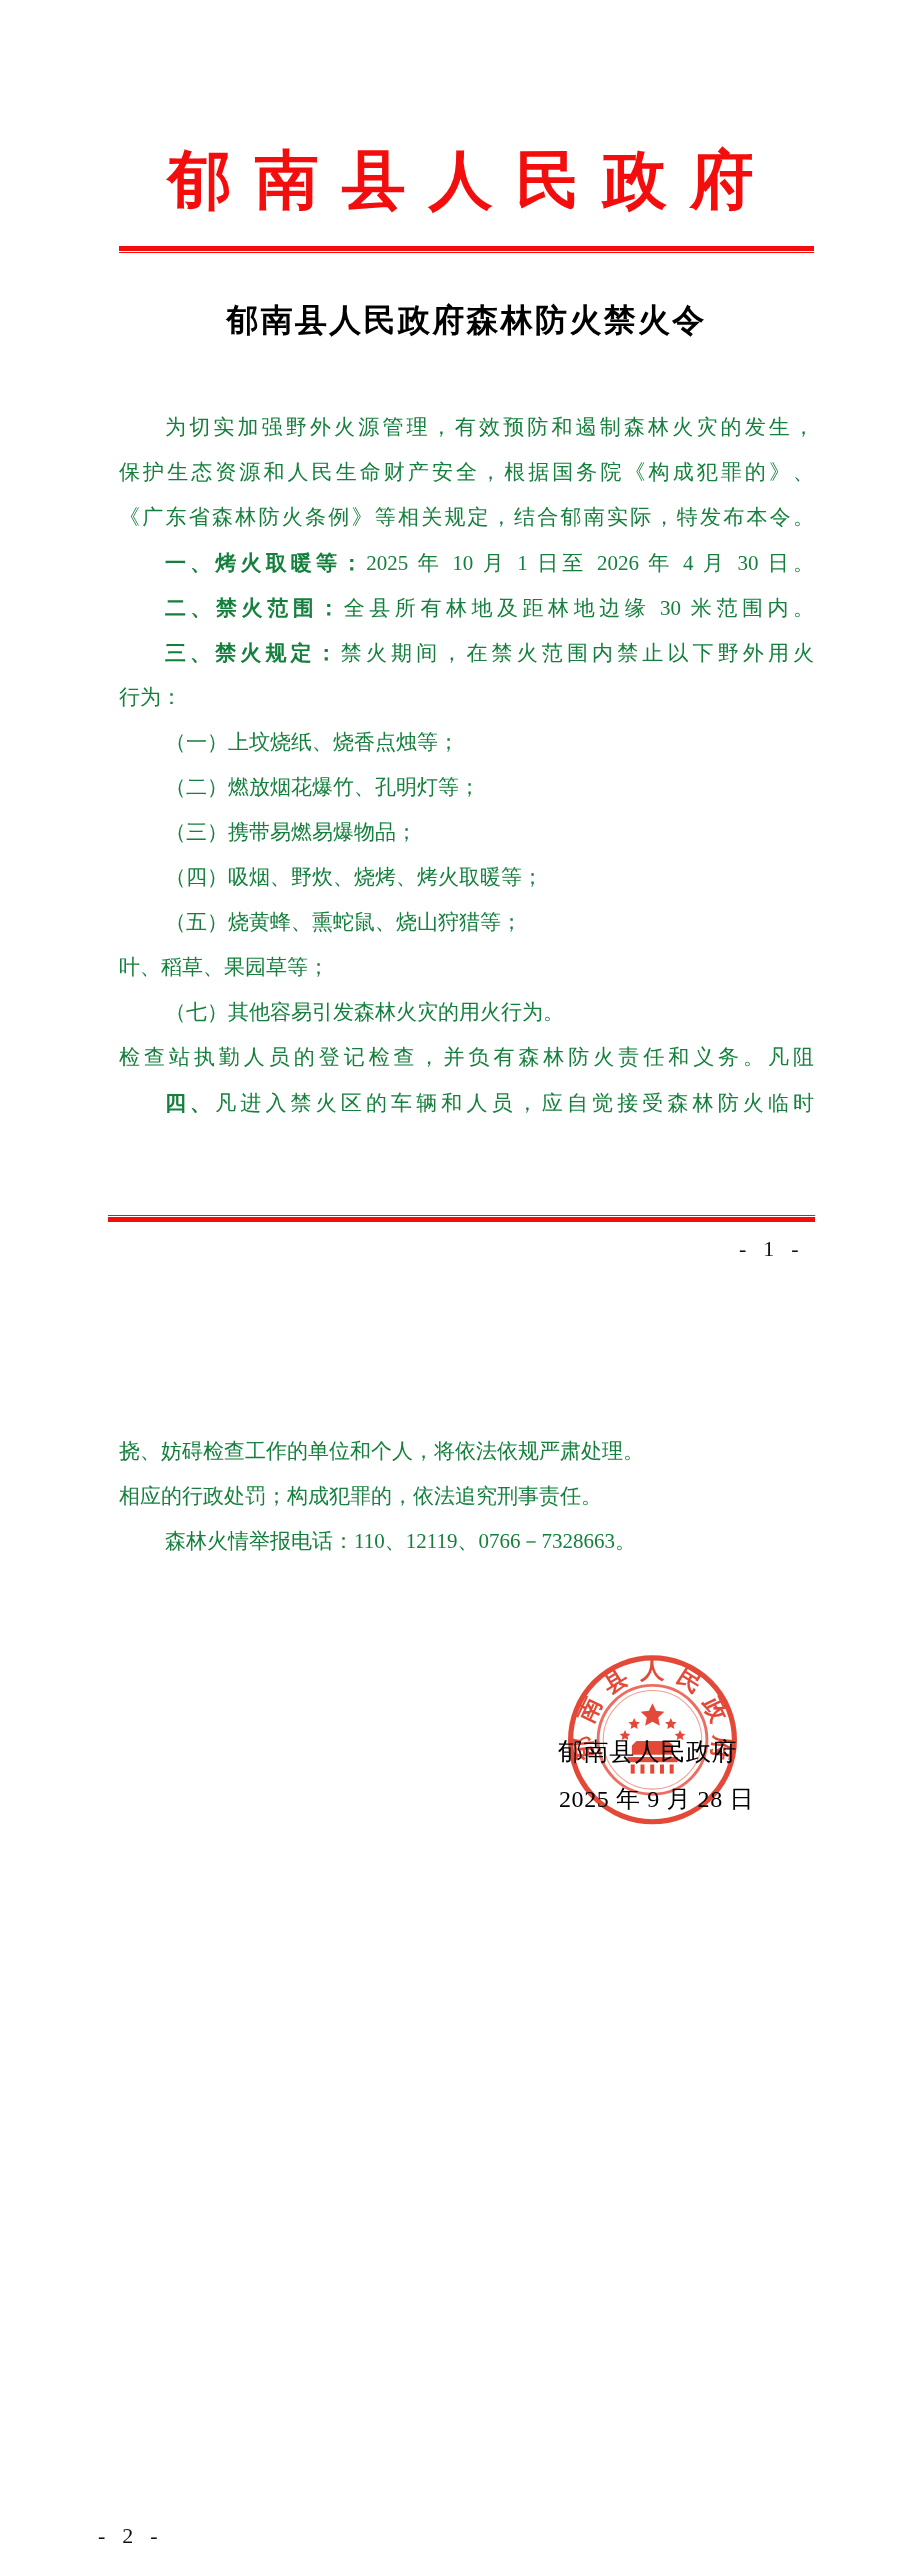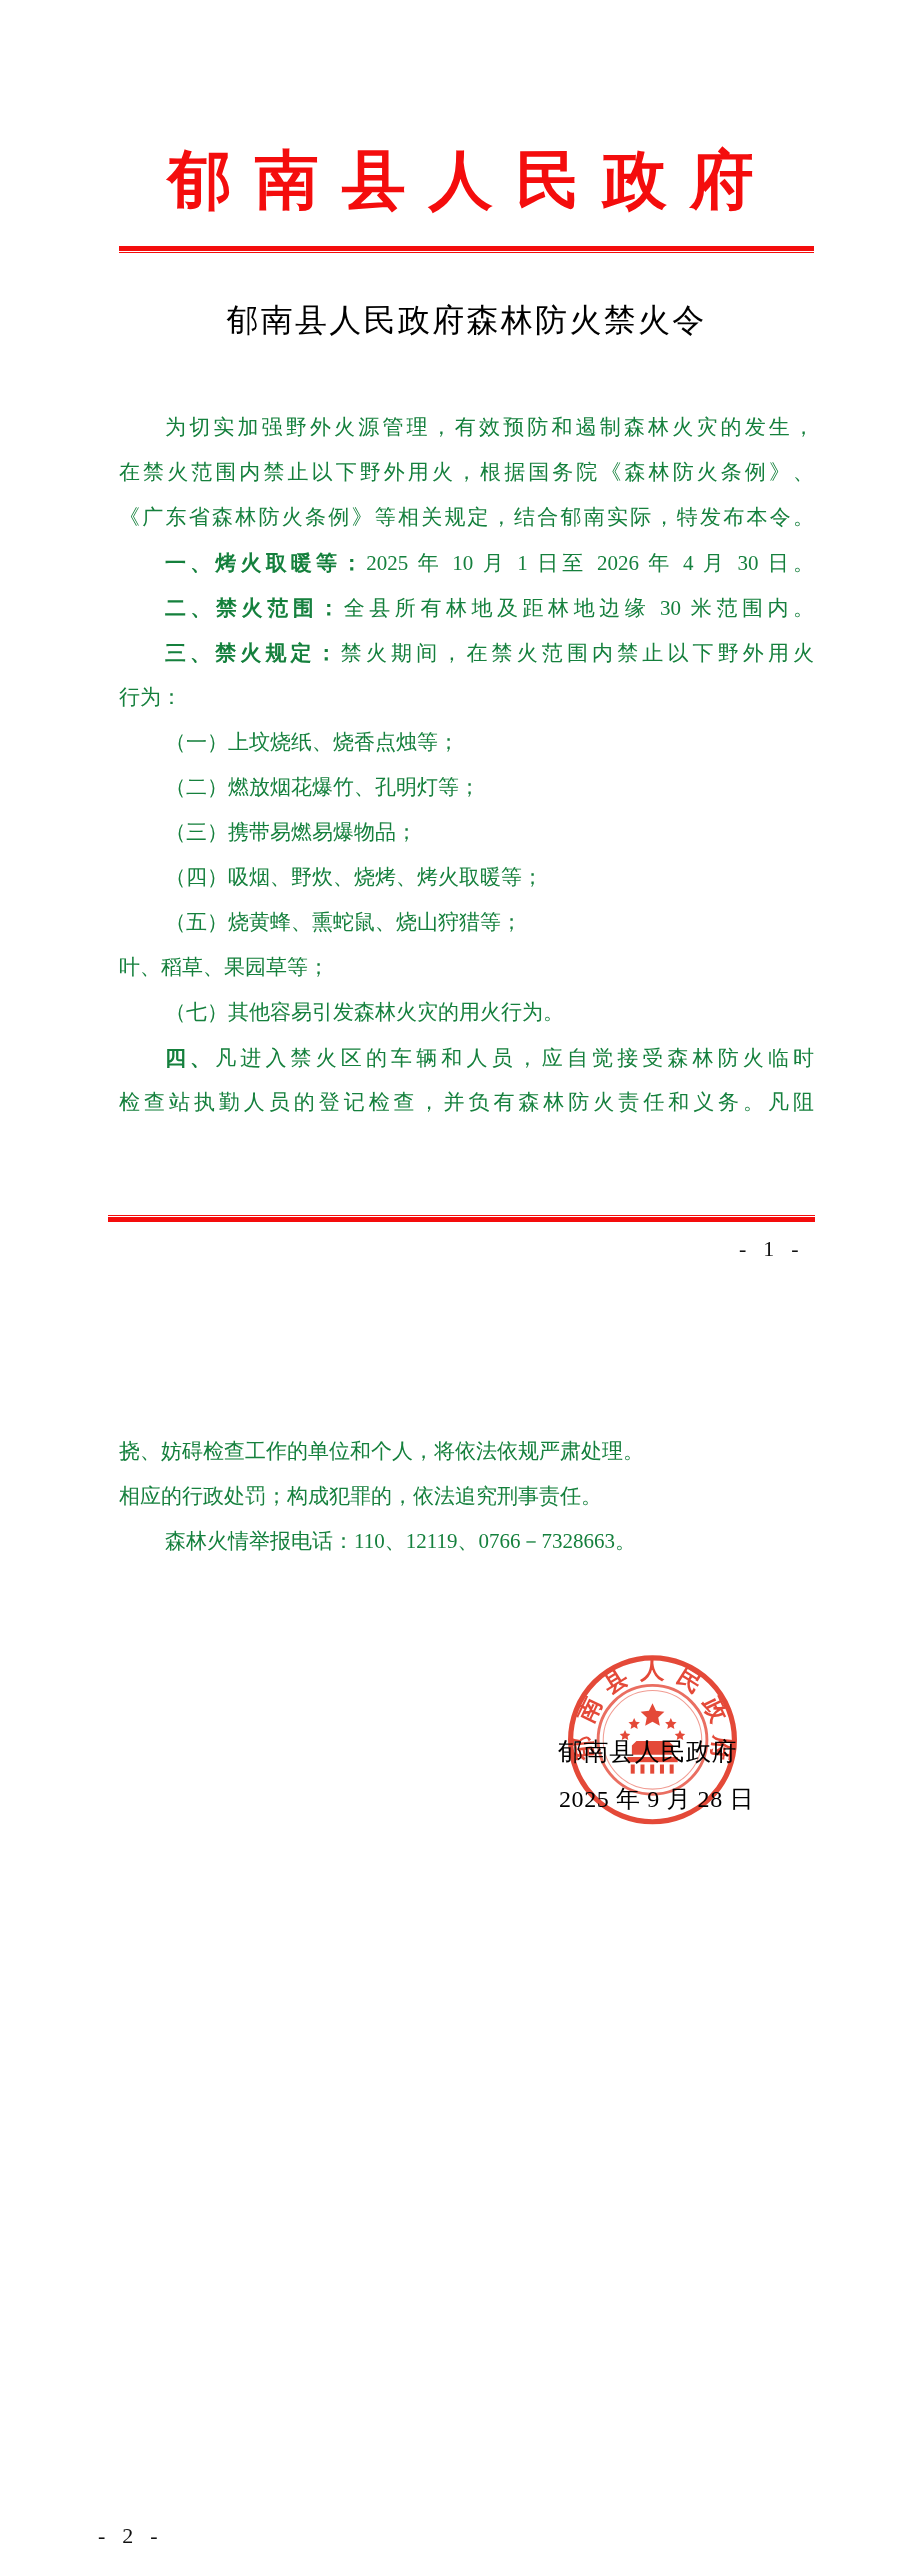--- a/index.html
+++ b/index.html
@@ -20,21 +20,21 @@
   .rule div{width:100%;}
   .rule .thick{height:5.2px;}
   .rule .gapline{height:1.1px;background:transparent;}
   .rule .thin{height:1.1px;}
   #head-rule{left:119px;top:205px;width:695px;}
   #foot-rule{left:108px;top:1174px;width:707px;}
 
   
   .doc-title{
     position:absolute;left:119px;top:260px;width:695px;
-    text-align:center;font-size:32px;line-height:39px;font-weight:normal;
+    text-align:center;font-size:32px;line-height:39px;font-weight:bold;
     letter-spacing:2.3px;color:#000;
   }
 
   
   .body-lines{position:absolute;left:119px;width:695px;font-size:21px;color:#15803d;}
   #p1-body{top:364px;}
   #p2-body{top:1388px;}
   .line{height:45px;line-height:45px;white-space:nowrap;}
   .line.ind{padding-left:46px;}
   .line.j{white-space:normal;text-align:justify;text-align-last:justify;text-justify:inter-character;}
@@ -61,35 +61,35 @@
     <div class="rule" id="head-rule">
       <div class="thick" style="background: rgb(244, 13, 13);"></div>
       <div class="gapline"></div>
       <div class="thin" style="background: rgb(244, 13, 13);"></div>
     </div>
 
     <div class="doc-title">郁南县人民政府森林防火禁火令</div>
 
     <div class="body-lines" id="p1-body">
         <div class="line ind j"><span>为切实加强野外火源管理，有效预防和遏制森林火灾的发生，</span></div>
-        <div class="line j"><span>在禁火范围内禁止以下野外用火，根据国务院《森林防火条例》、</span></div>
+        <div class="line j"><span>保护生态资源和人民生命财产安全，根据国务院《构成犯罪的》、</span></div>
         <div class="line j"><span>《广东省森林防火条例》等相关规定，结合郁南实际，特发布本令。</span></div>
         <div class="line ind j"><span class="hei">一、烤火取暖等：</span><span>2025 年 10 月 1 日至 2026 年 4 月 30 日。</span></div>
         <div class="line ind j"><span class="hei">二、禁火范围：</span><span>全县所有林地及距林地边缘 30 米范围内。</span></div>
         <div class="line ind j"><span class="hei">三、禁火规定：</span><span>禁火期间，在禁火范围内禁止以下野外用火</span></div>
         <div class="line"><span>行为：</span></div>
         <div class="line ind"><span>（一）上坟烧纸、烧香点烛等；</span></div>
         <div class="line ind"><span>（二）燃放烟花爆竹、孔明灯等；</span></div>
         <div class="line ind"><span>（三）携带易燃易爆物品；</span></div>
         <div class="line ind"><span>（四）吸烟、野炊、烧烤、烤火取暖等；</span></div>
         <div class="line ind"><span>（五）烧黄蜂、熏蛇鼠、烧山狩猎等；</span></div>
         <div class="line"><span>叶、稻草、果园草等；</span></div>
         <div class="line ind"><span>（七）其他容易引发森林火灾的用火行为。</span></div>
+        <div class="line j"><span>检查站执勤人员的登记检查，并负有森林防火责任和义务。凡阻</span></div>
         <div class="line ind j"><span class="hei">四、</span><span>凡进入禁火区的车辆和人员，应自觉接受森林防火临时</span></div>
-        <div class="line j"><span>检查站执勤人员的登记检查，并负有森林防火责任和义务。凡阻</span></div>
       </div>
 
     <div class="rule" id="foot-rule">
       <div class="thin" style="background: rgb(244, 13, 13);"></div>
       <div class="gapline"></div>
       <div class="thick" style="background: rgb(244, 13, 13);"></div>
     </div>
 
     <div class="pagenum" id="pagenum-1">- 1 -</div>
   </div>

